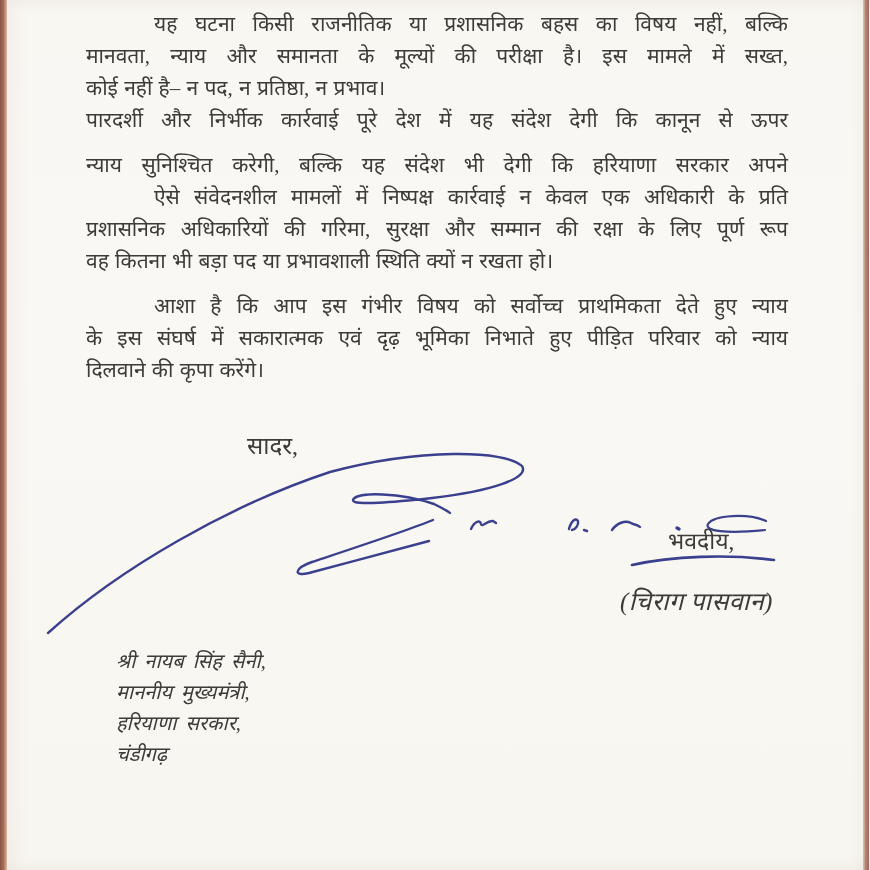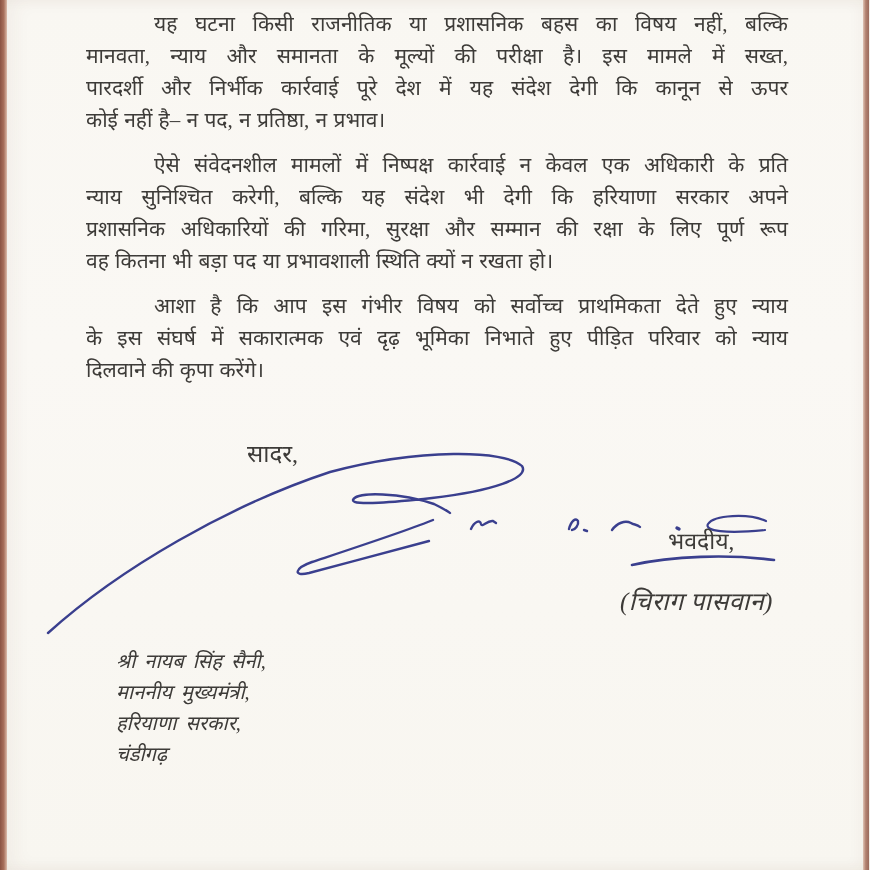--- a/index.html
+++ b/index.html
@@ -33,21 +33,21 @@
   .para{margin-bottom:13px;}
   .line{
     height:32px;white-space:normal;
     text-align:justify;text-align-last:justify;
     word-spacing:1px;
   }
   .line.first{padding-left:68px;}
   .line.last{text-align-last:left;}
   .closing{
     position:absolute;left:247px;top:428px;
-    font-size:24px;color:var(--text);margin-top:8px;
+    font-size:24px;color:var(--text);
   }
   .valediction{
     position:absolute;left:668px;top:490px;
     font-size:23px;color:var(--text);margin-top:34px;
   }
   .signatory{
     position:absolute;left:620px;top:583px;
     font-size:25px;color:var(--text);letter-spacing:.5px;font-style:italic;
   }
   .recipient{
@@ -68,26 +68,26 @@
 <div class="page">
 
   <div class="edge edge-left"></div>
   <div class="edge edge-right"></div>
 
   <div class="letter-body">
     <div>
         <div class="para">
           <div class="line first">यह घटना किसी राजनीतिक या प्रशासनिक बहस का विषय नहीं, बल्कि</div>
           <div class="line">मानवता, न्याय और समानता के मूल्यों की परीक्षा है। इस मामले में सख्त,</div>
+          <div class="line last">कोई नहीं है– न पद, न प्रतिष्ठा, न प्रभाव।</div>
           <div class="line">पारदर्शी और निर्भीक कार्रवाई पूरे देश में यह संदेश देगी कि कानून से ऊपर</div>
-          <div class="line last">कोई नहीं है– न पद, न प्रतिष्ठा, न प्रभाव।</div>
         </div>
         <div class="para">
+          <div class="line">न्याय सुनिश्चित करेगी, बल्कि यह संदेश भी देगी कि हरियाणा सरकार अपने</div>
           <div class="line first">ऐसे संवेदनशील मामलों में निष्पक्ष कार्रवाई न केवल एक अधिकारी के प्रति</div>
-          <div class="line">न्याय सुनिश्चित करेगी, बल्कि यह संदेश भी देगी कि हरियाणा सरकार अपने</div>
           <div class="line">प्रशासनिक अधिकारियों की गरिमा, सुरक्षा और सम्मान की रक्षा के लिए पूर्ण रूप</div>
           <div class="line last">वह कितना भी बड़ा पद या प्रभावशाली स्थिति क्यों न रखता हो।</div>
         </div>
         <div class="para">
           <div class="line first">आशा है कि आप इस गंभीर विषय को सर्वोच्च प्राथमिकता देते हुए न्याय</div>
           <div class="line">के इस संघर्ष में सकारात्मक एवं दृढ़ भूमिका निभाते हुए पीड़ित परिवार को न्याय</div>
           <div class="line last">दिलवाने की कृपा करेंगे।</div>
         </div>
       </div>
   </div>

